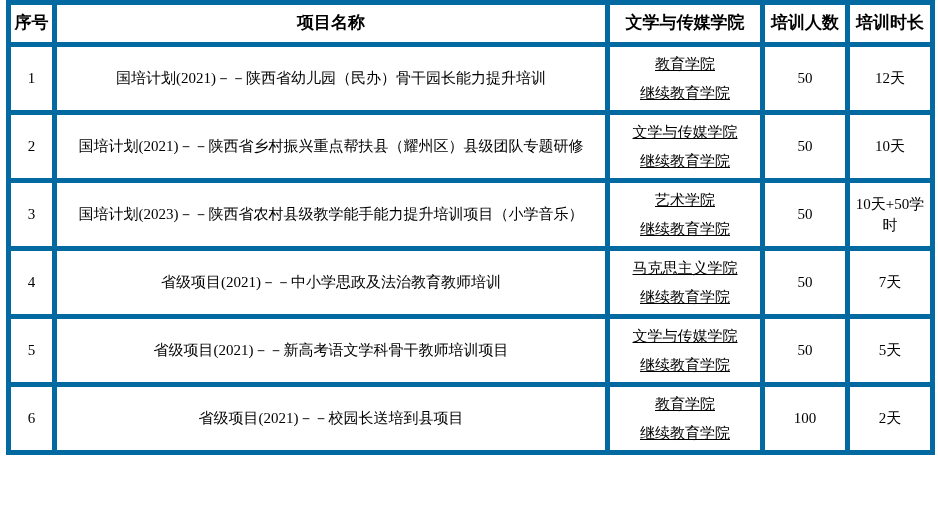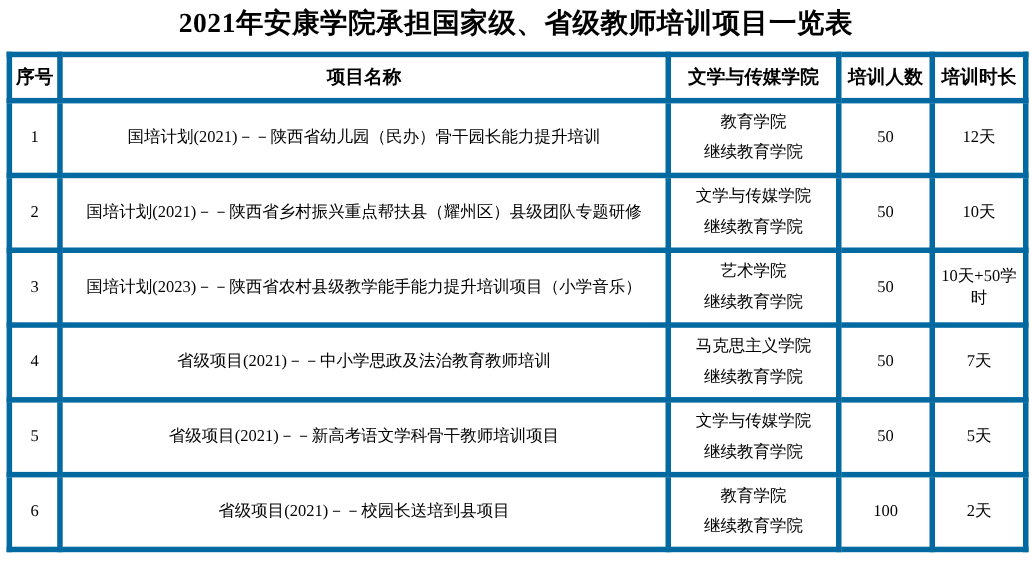--- a/index.html
+++ b/index.html
@@ -61,31 +61,31 @@
   .col-count { width: 85px; }
   .col-dur { width: 85px; margin-top: 16px; }
   td.cell-name {
     font-size: 15.5px;
     letter-spacing: 0px;
   }
   td.cell-unit .unit-line {
     display: block;
     line-height: 1.9;
     font-size: 15px;
+    text-decoration: underline;
   }
   td.cell-seq { font-size: 15px; }
   td.cell-count { font-size: 15px; margin-left: 36px; }
   td.cell-dur { font-size: 15px; }
 </style>
 </head>
 <body>
 
 <div class="page">
 
-  <div class="doc-title">2021年安康学院承担国家级、省级教师培训项目一览表</div>
 
   <table class="grid">
     <thead>
       <tr>
         <th class="col-seq">序号</th>
         <th class="col-name">项目名称</th>
         <th class="col-unit">文学与传媒学院</th>
         <th class="col-count">培训人数</th>
         <th class="col-dur">培训时长</th>
       </tr>

